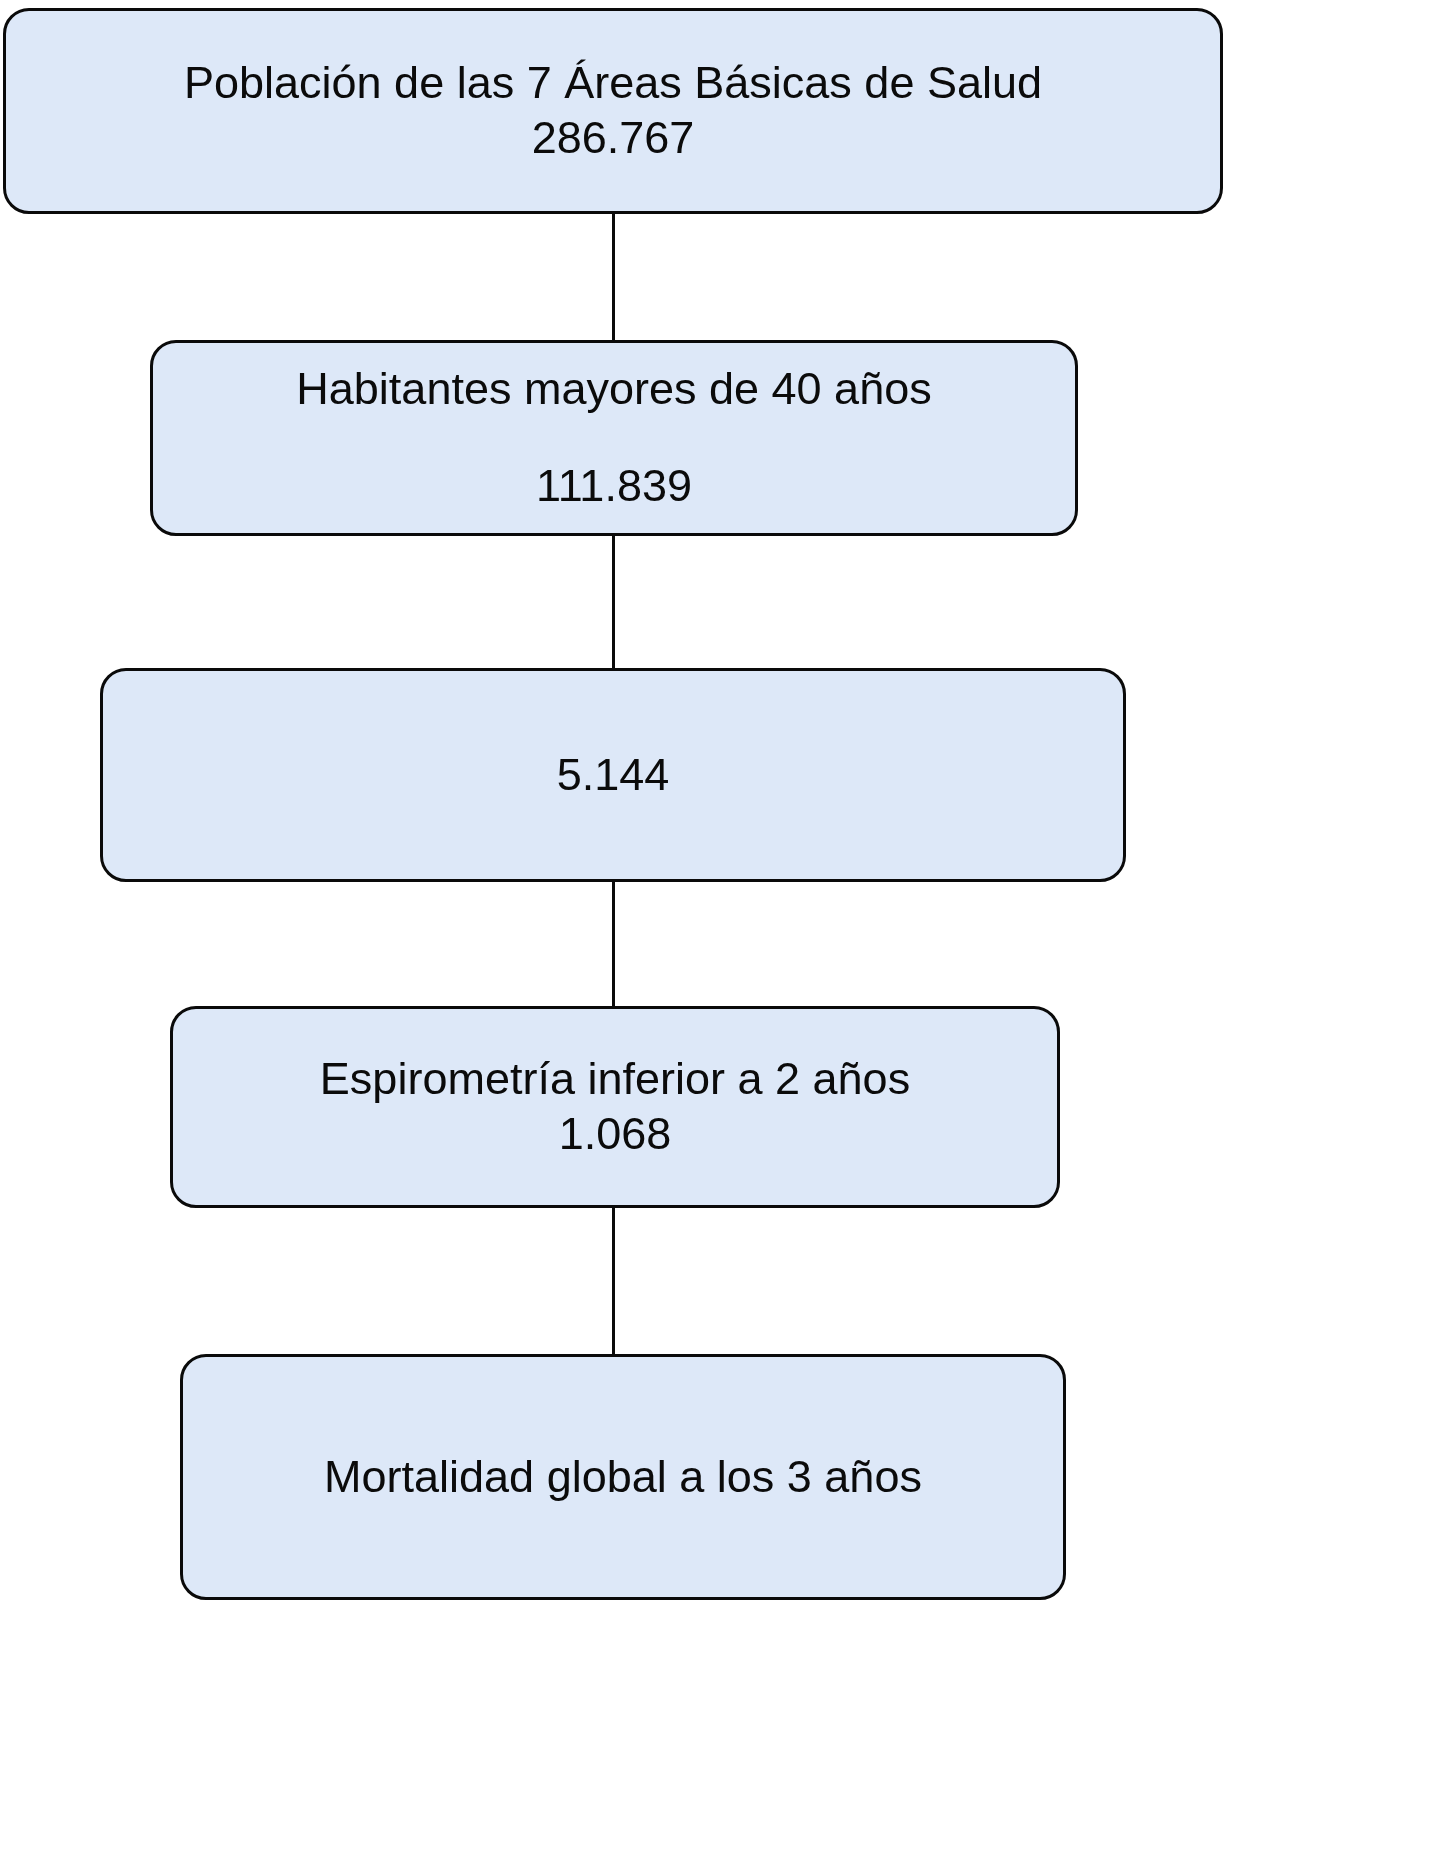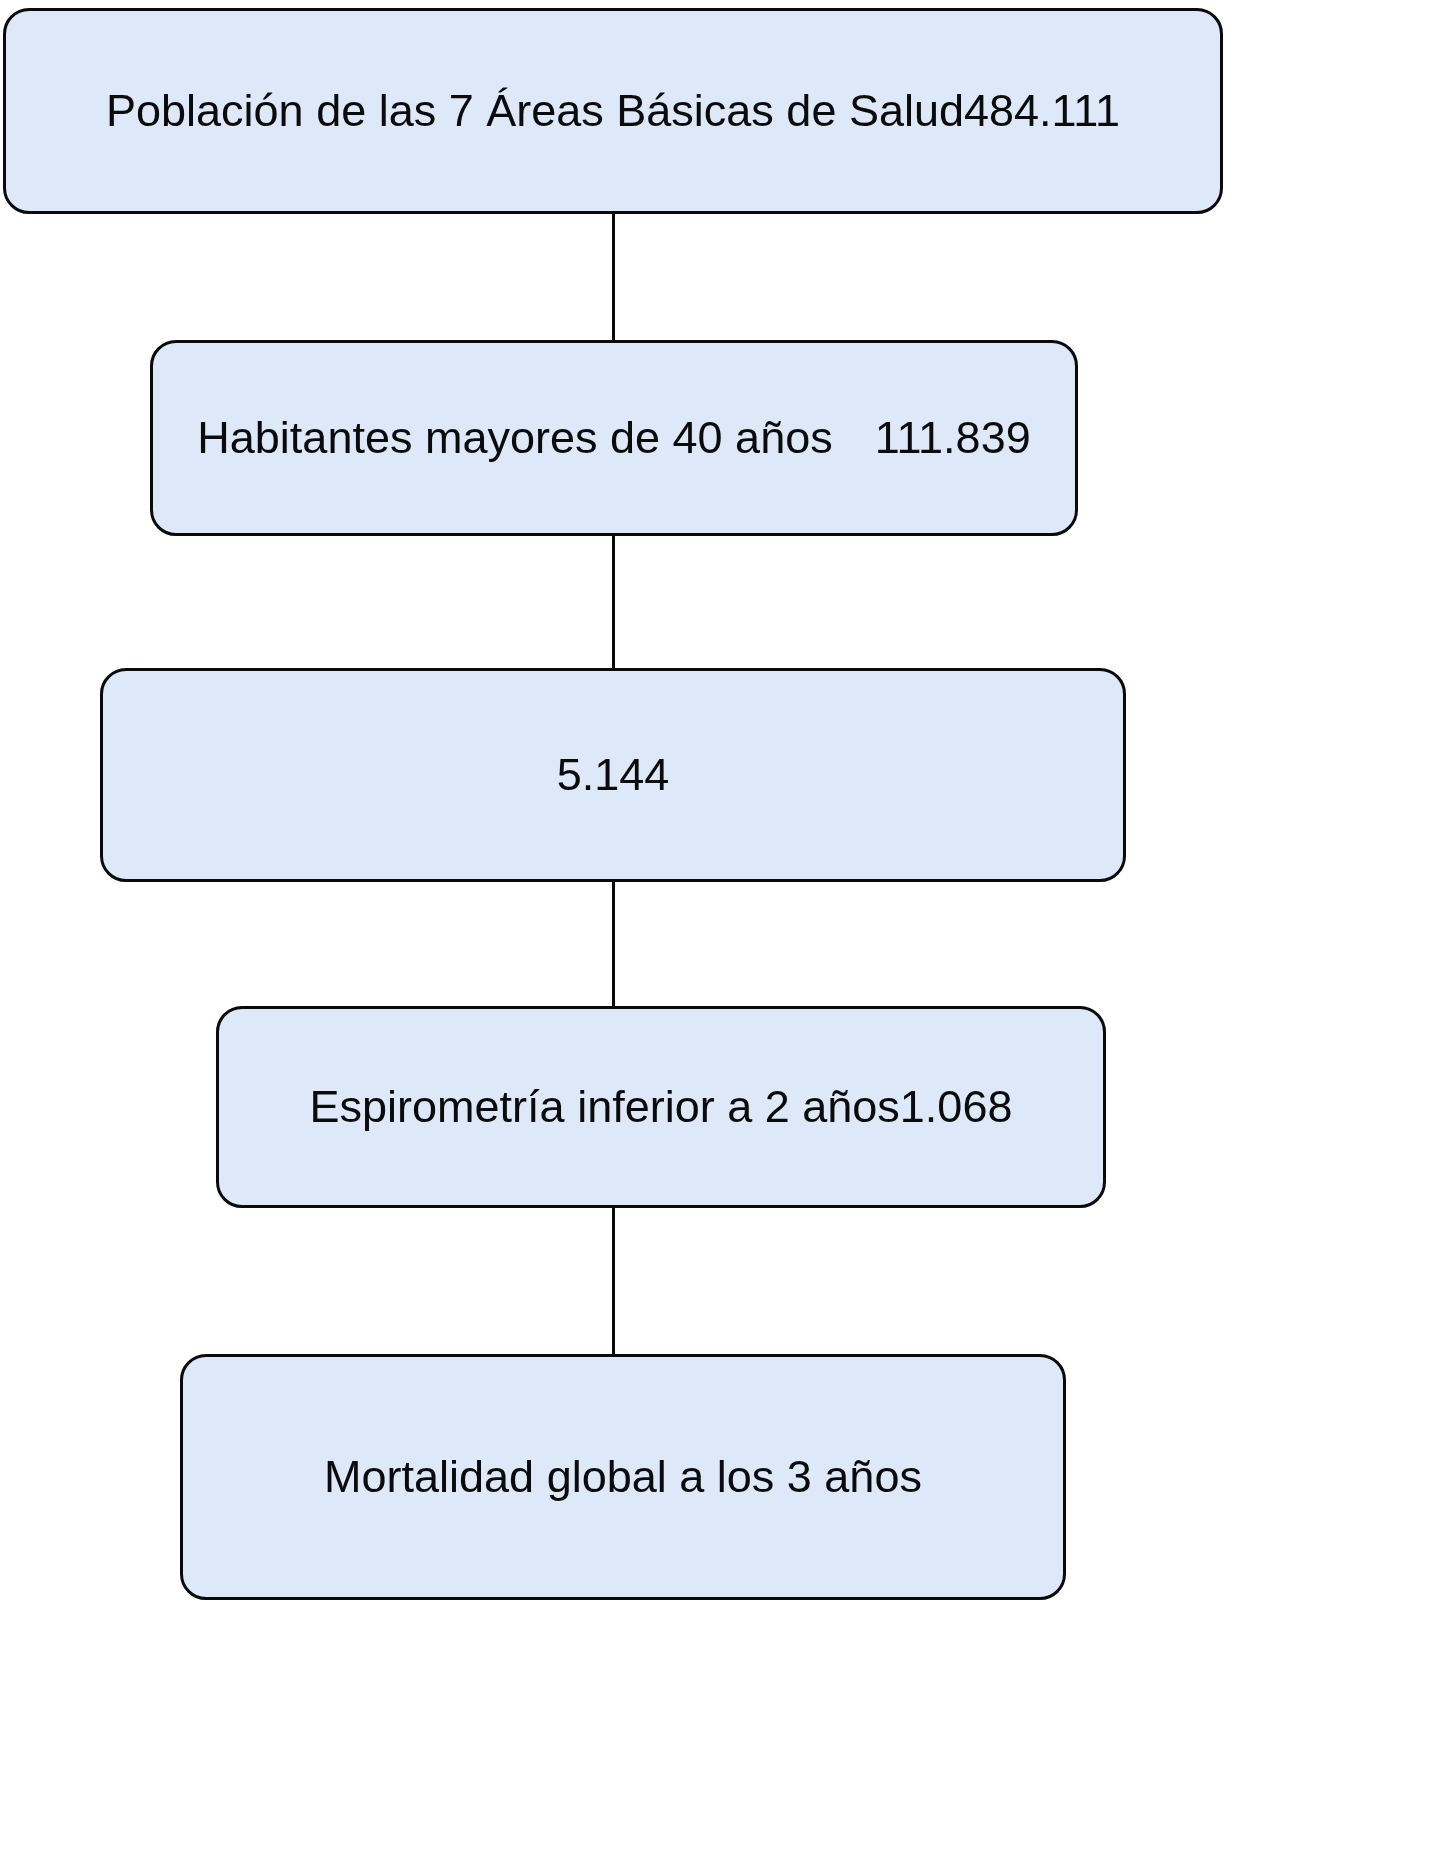--- a/index.html
+++ b/index.html
@@ -17,21 +17,21 @@
     background: #ffffff;
     overflow: hidden;
   }
   .node {
     position: absolute;
     box-sizing: border-box;
     background: #dde8f8;
     border: 3px solid #0a0a0a;
     border-radius: 26px;
     display: flex;
-    flex-direction: row;
+    flex-direction: column;
     align-items: center;
     justify-content: center;
     text-align: center;
     color: #0b0b0b;
     font-size: 45px;
     line-height: 1.22;
     z-index: 2;
   }
   .node .label,
   .node .value {
@@ -50,33 +50,33 @@
 
 <div id="flowchart">
 
   <div class="connector" style="left:612px; top:212px; height:132px;"></div>
   <div class="connector" style="left:612px; top:534px; height:138px;"></div>
   <div class="connector" style="left:612px; top:880px; height:128px;"></div>
   <div class="connector" style="left:612px; top:1206px; height:150px;"></div>
 
   <div class="node" style="left:3px; top:8px; width:1220px; height:206px;">
     <span class="label">Población de las 7 Áreas Básicas de Salud</span>
-    <span class="value">484.111</span>
+    <span class="value">286.767</span>
   </div>
 
   <div class="node" style="left:150px; top:340px; width:928px; height:196px;gap:42px;">
     <span class="label">Habitantes mayores de 40 años</span>
     <span class="value">111.839</span>
   </div>
 
   <div class="node" style="left:100px; top:668px; width:1026px; height:214px;">
     <span class="value">5.144</span>
   </div>
 
-  <div class="node" style="left:170px; top:1006px; width:890px; height:202px;margin-left:46px;">
+  <div class="node" style="left:170px; top:1006px; width:890px; height:202px;">
     <span class="label">Espirometría inferior a 2 años</span>
     <span class="value">1.068</span>
   </div>
 
   <div class="node" style="left:180px; top:1354px; width:886px; height:246px;">
     <span class="label">Mortalidad global a los 3 años</span>
   </div>
 
 </div>
 

